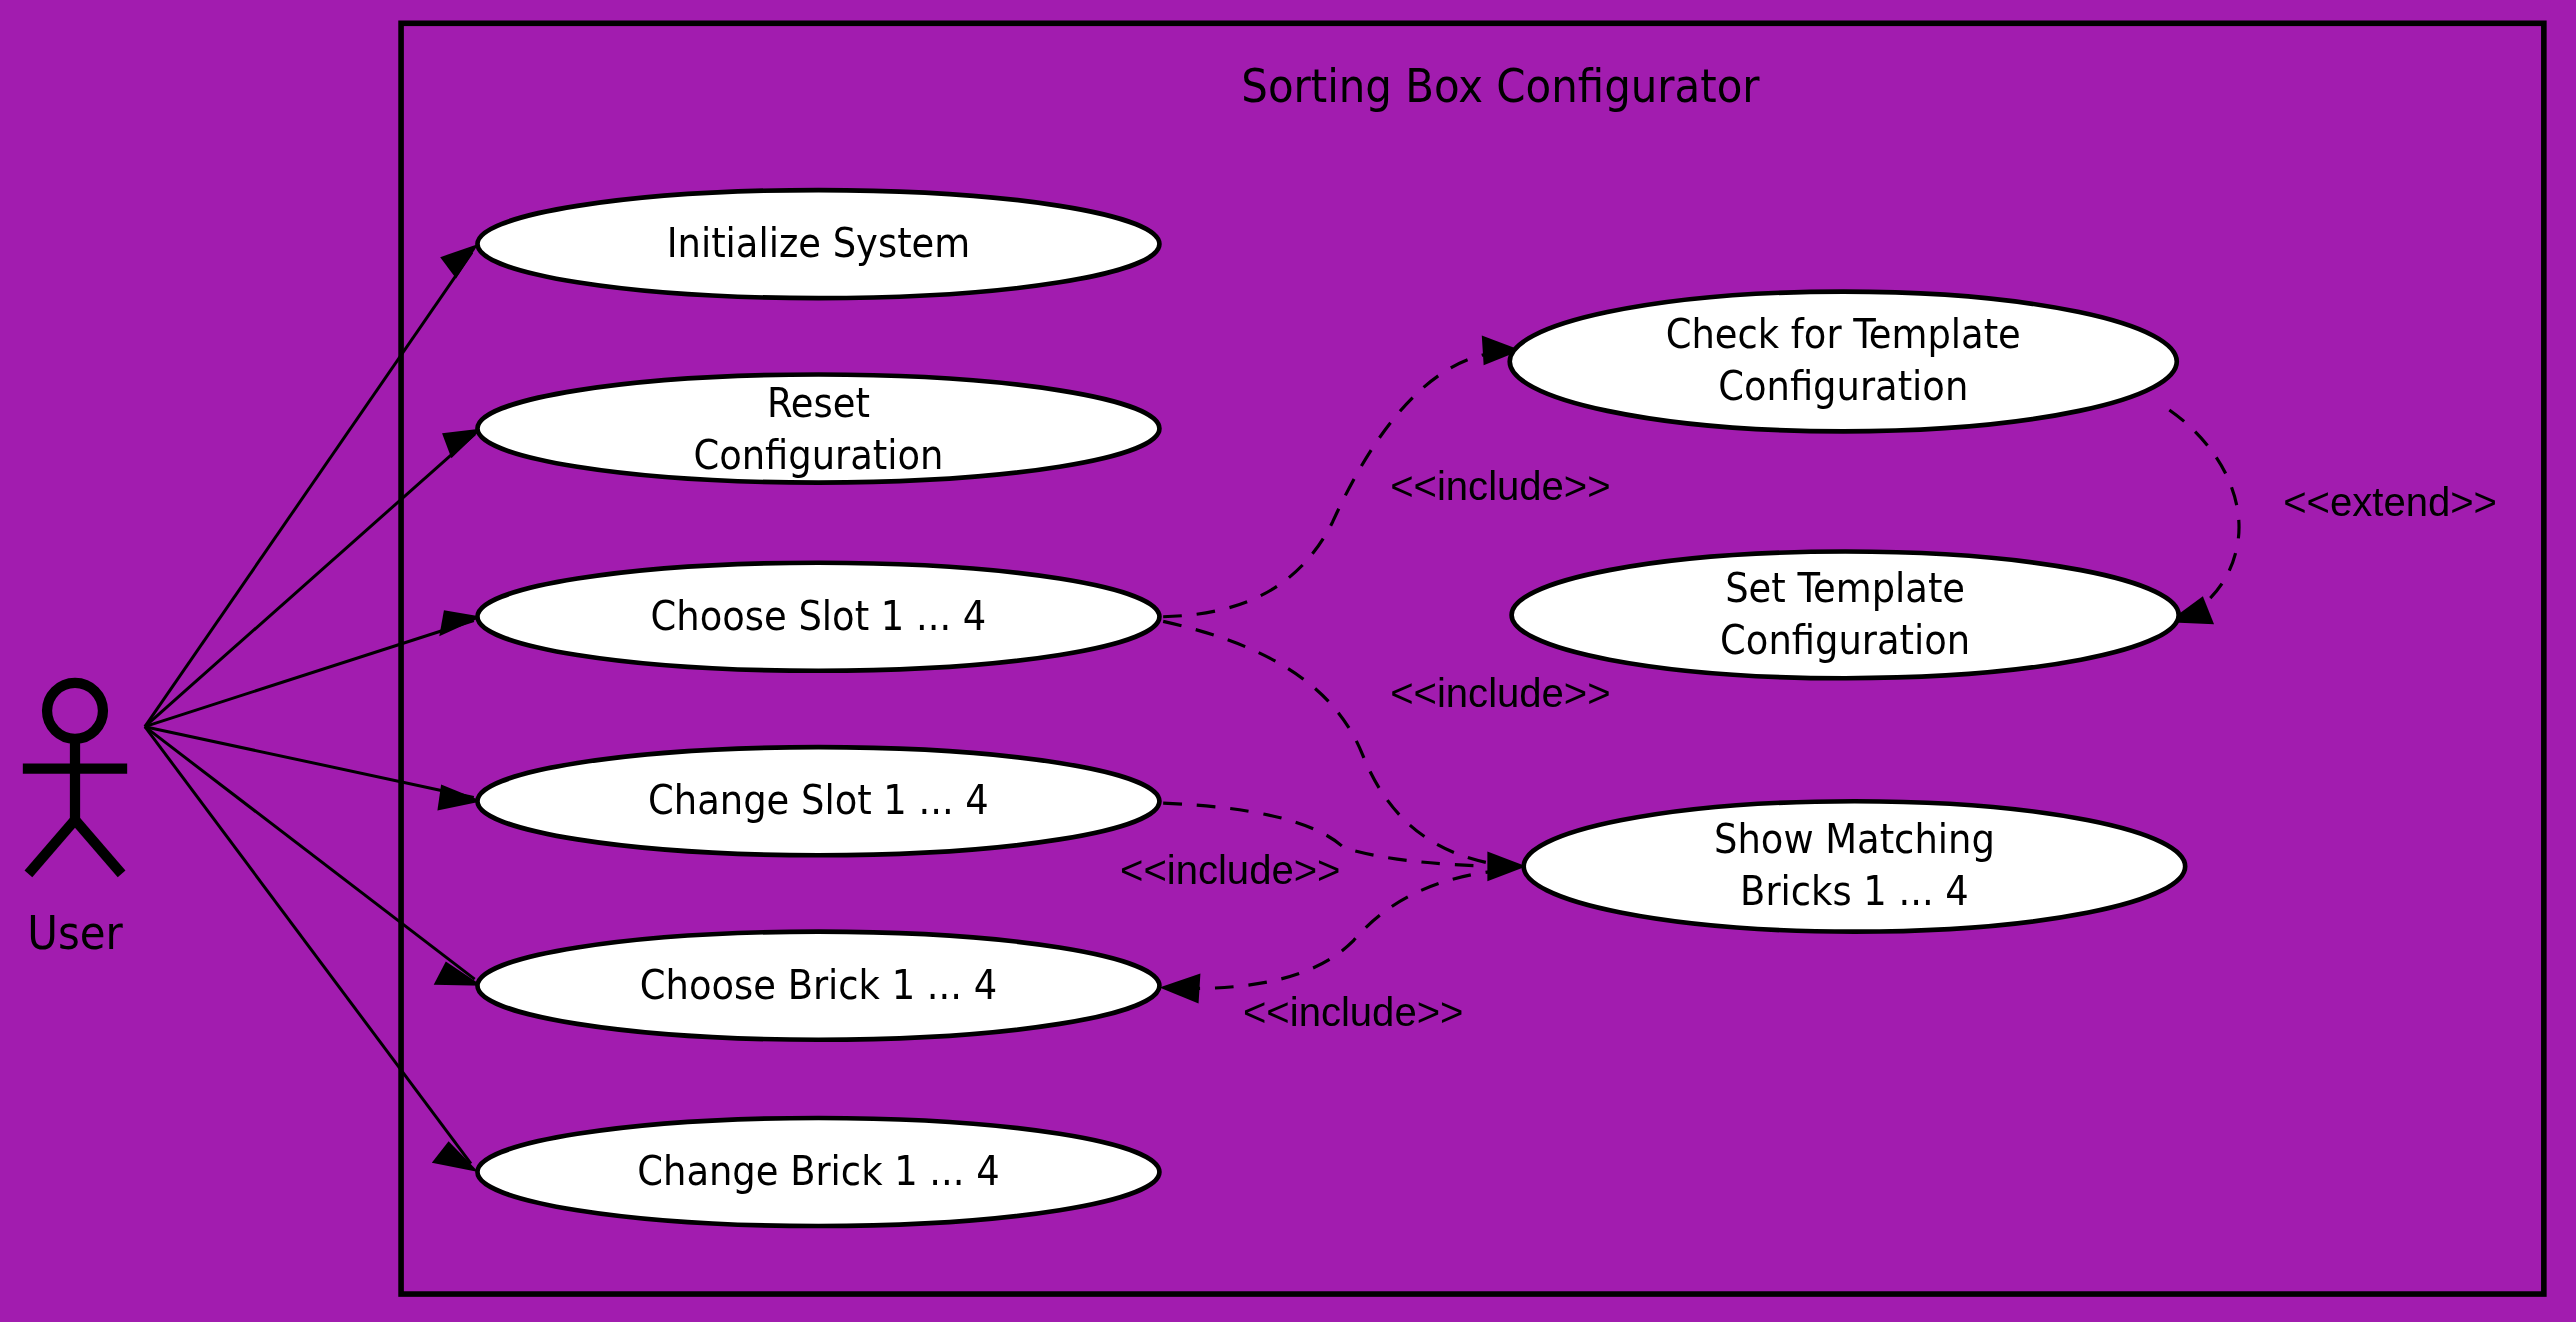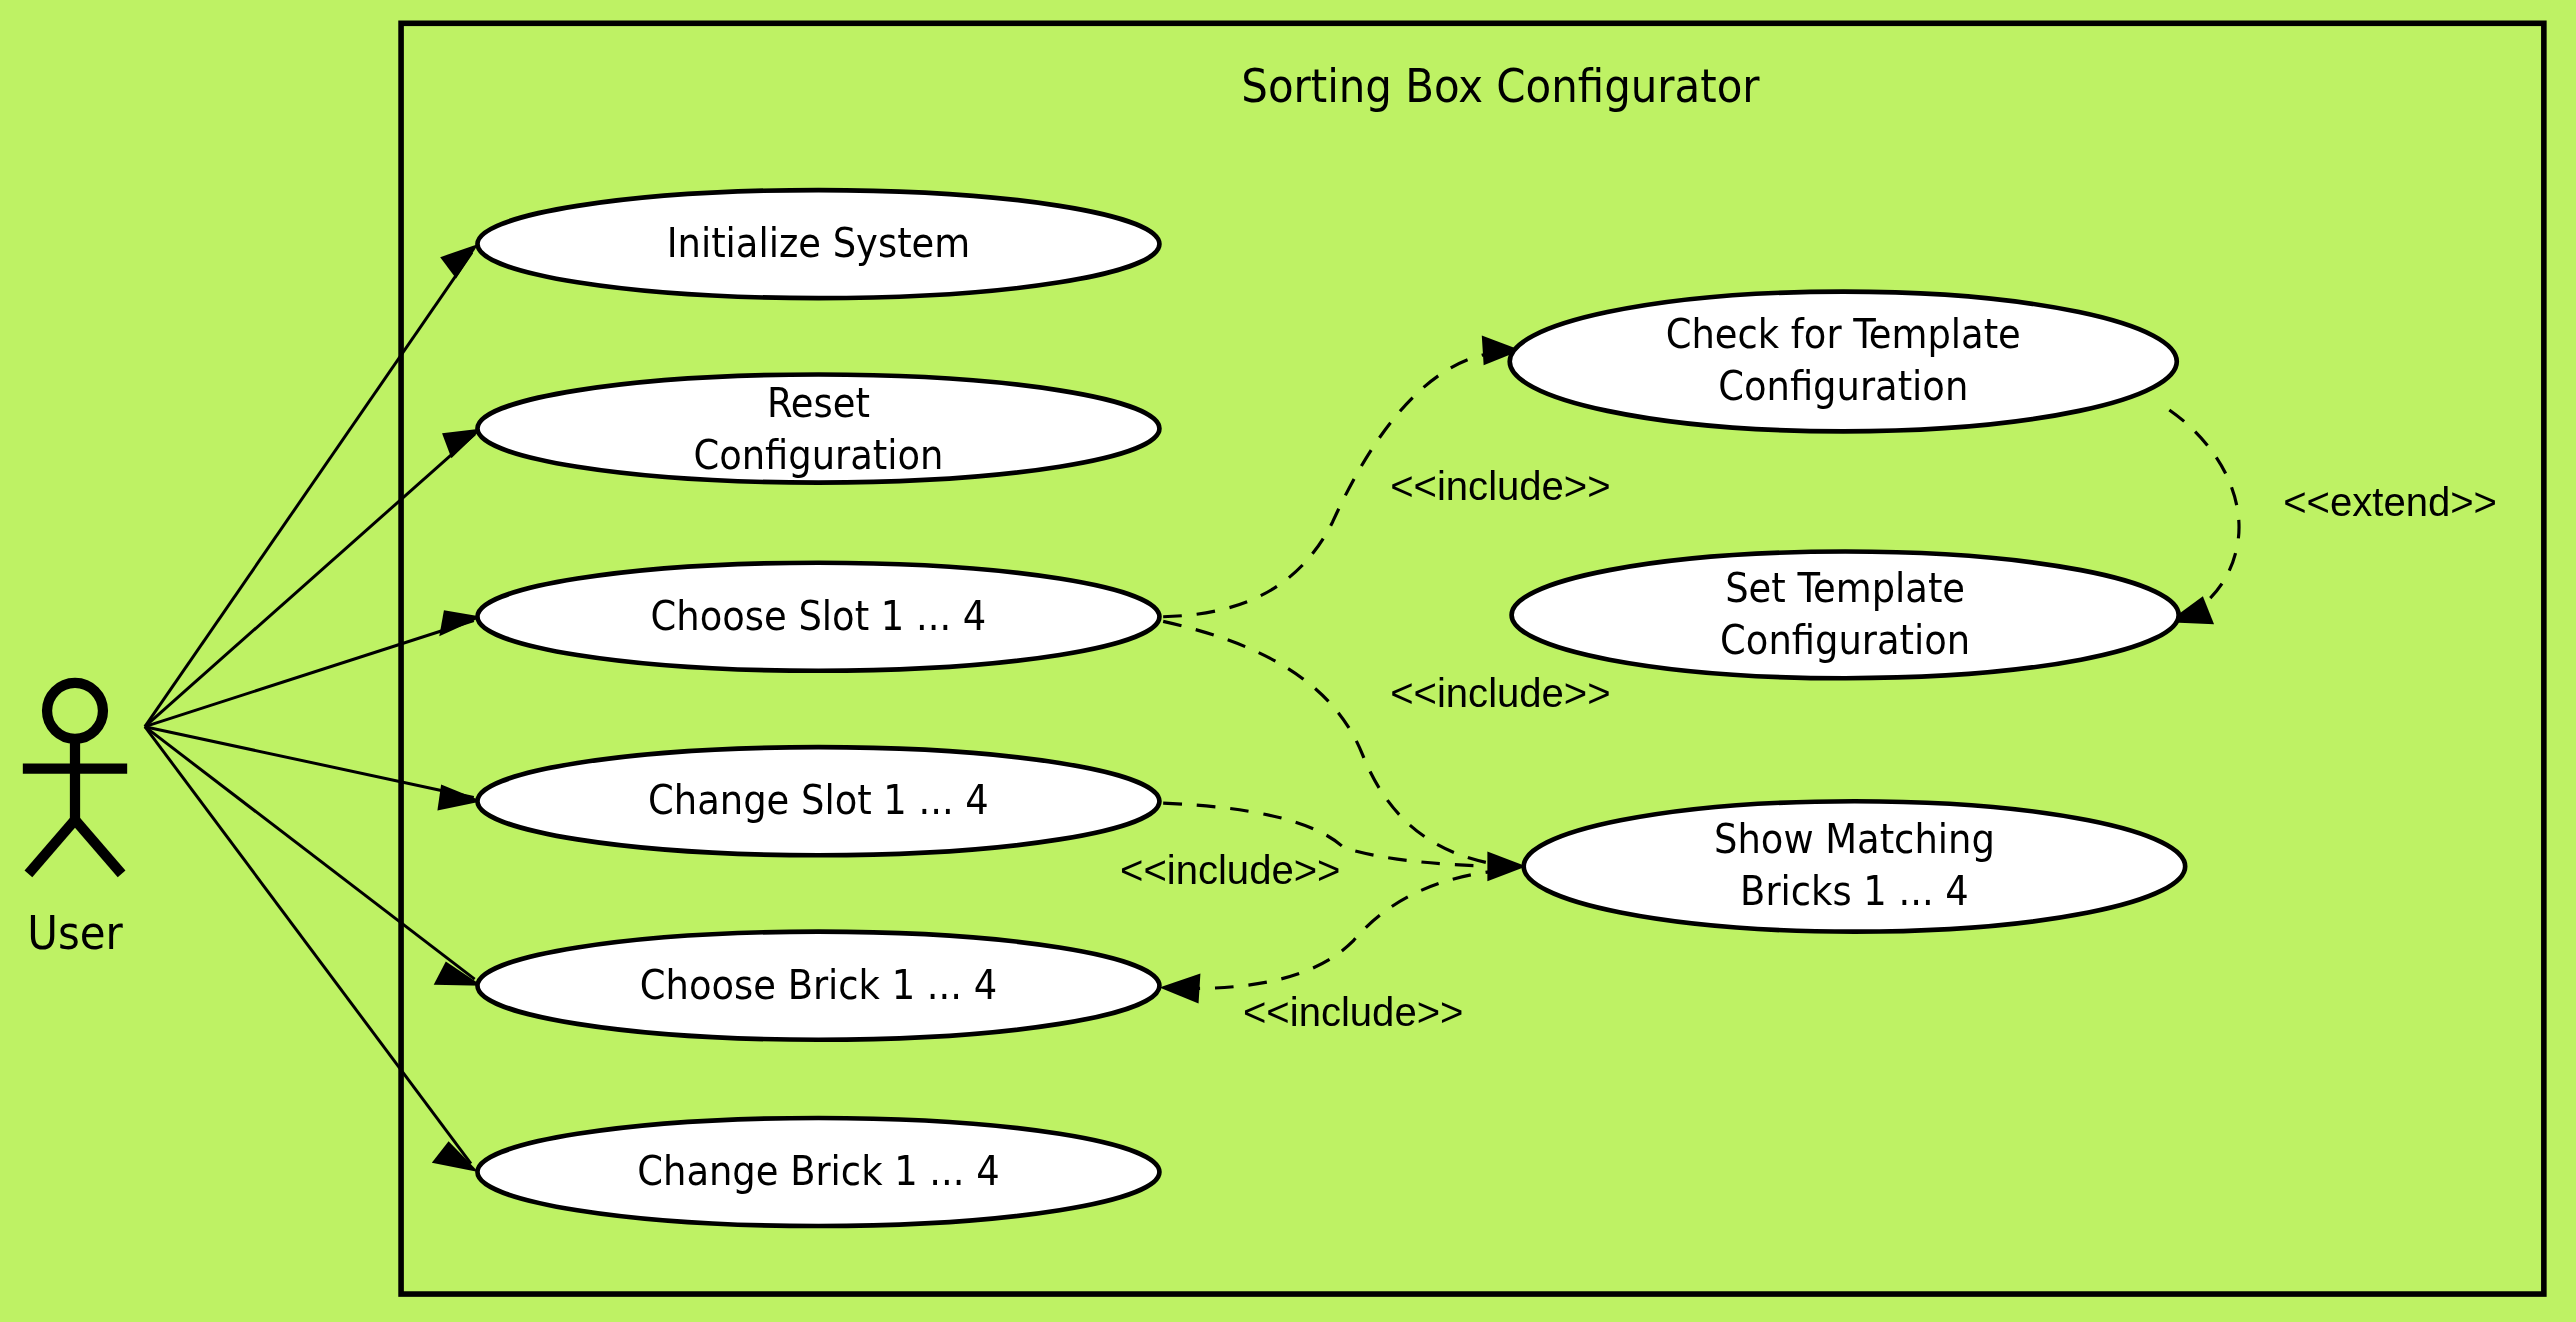--- a/index.html
+++ b/index.html
@@ -8,21 +8,21 @@
     padding: 0;
     background: #ffffff;
   }
   body {
     font-family: "DejaVu Sans", sans-serif;
   }
   #stage {
     position: relative;
     width: 2576px;
     height: 1322px;
-    background: #bef264;
+    background: #a21caf;
     overflow: hidden;
   }
   #diagram-svg {
     position: absolute;
     left: 0;
     top: 0;
     width: 2576px;
     height: 1322px;
     display: block;
   }

